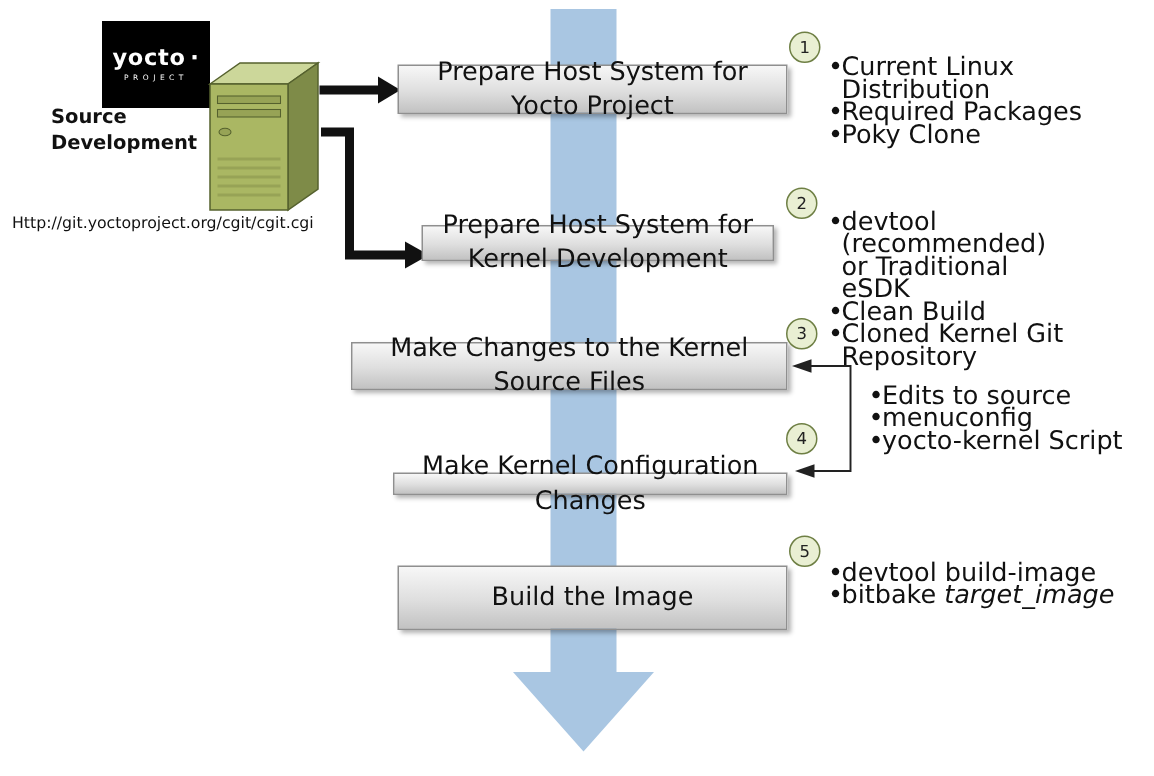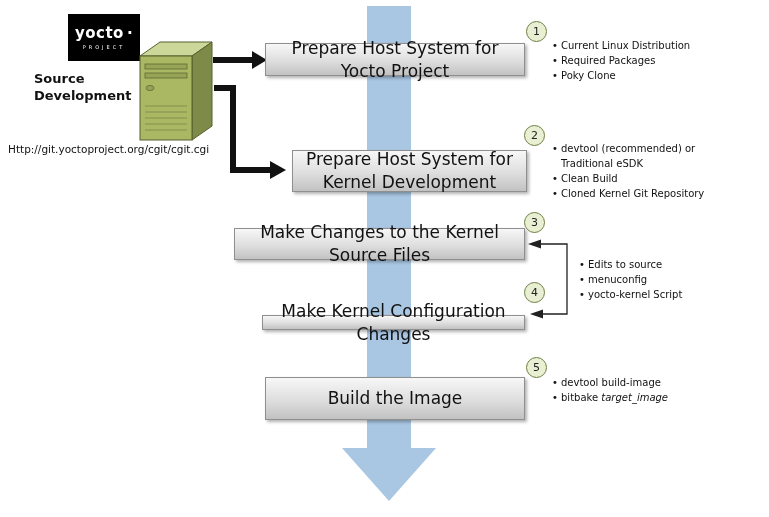--- a/index.html
+++ b/index.html
@@ -2,21 +2,21 @@
 <html style="--arrow-blue: #a9c6e2; --circle-fill: #e9efd3; --circle-border: #6e7f44; --server-front: #aab763; --server-side: #7e8b48; --server-top: #ccd79a; --server-outline: #55612e; --server-detail: #97a356; --box-border: #8f8f8f; --connector-black: #111111; --logo-bg: #000000; --logo-fg: #ffffff;"><head>
 <meta charset="utf-8">
 <style>
   * { margin:0; padding:0; box-sizing:border-box; }
   html,body { background:#fff; }
   body { font-family:"DejaVu Sans","Liberation Sans",sans-serif; color:#111; }
   .canvas { position:relative; width:769px; height:517px; background:#fff; overflow:hidden; }
   .abs { position:absolute; }
   svg.overlay { position:absolute; left:0; top:0; pointer-events:none; }
 
-  .logo { position:absolute; left:68px; top:14px; width:72px; height:47px;
+  .logo { position:absolute; left:68px; top:14px; width:72px; height:58px;
           background:var(--logo-bg,#000); color:var(--logo-fg,#fff); z-index:3;
           display:flex; flex-direction:column; align-items:center; justify-content:center; }
   .logo-brand { font-size:15px; font-weight:bold; letter-spacing:.5px; line-height:1; }
   .logo-dot { margin-left:3px; font-weight:bold; }
   .logo-project { font-size:5px; letter-spacing:3px; margin-top:3px; }
 
   .source-label { position:absolute; left:34px; top:71px; width:104px;
                   font-size:13px; font-weight:bold; line-height:1.3; z-index:3; }
   .url { position:absolute; left:8px; top:143px; font-size:10.5px; z-index:3;text-align:right; }
 
@@ -25,21 +25,21 @@
          background:linear-gradient(to bottom,#f7f7f7 0%,#dedede 55%,#c2c2c2 100%);
          border:1px solid var(--box-border,#8f8f8f);
          box-shadow:2px 2px 3px rgba(0,0,0,.3); }
   .box span { display:block; padding:0 4px; }
 
   .circle { position:absolute; width:21px; height:21px; border-radius:50%;
             background:var(--circle-fill,#e9efd3); border:1.5px solid var(--circle-border,#6e7f44);
             display:flex; align-items:center; justify-content:center;
             font-size:11px; color:#222; z-index:4; }
 
-  .bullets { position:absolute; list-style:none; font-size:10px; z-index:3; }
+  .bullets { position:absolute; list-style:none; font-size:17px; z-index:3; }
   .bullets li { position:relative; padding-left:11px; line-height:15px; }
   .bullets li::before { content:"\2022"; position:absolute; left:2px; }
   .bullets li.wrap { max-width:150px; }
   .bullets i { font-style:italic; }
 </style>
 </head>
 <body>
 
 <div class="canvas">
 
@@ -77,21 +77,21 @@
       <line x1="9" y1="90" x2="51" y2="90"></line>
     </g>
   </svg>
 
   <div class="source-label">Source Development</div>
   <div class="url">Http://git.yoctoproject.org/cgit/cgit.cgi</div>
 
   <div class="box" style="left:265px; top:43px; width:260px; height:33px">
     <span>Prepare Host System for Yocto Project</span>
   </div>
-  <div class="box" style="left:292px; top:150px; width:235px; height:42px">
+  <div class="box" style="left:281px; top:150px; width:235px; height:24px">
     <span>Prepare Host System for Kernel Development</span>
   </div>
   <div class="box" style="left:234px; top:228px; width:291px; height:32px">
     <span>Make Changes to the Kernel Source Files</span>
   </div>
   <div class="box" style="left:262px; top:315px; width:263px; height:15px">
     <span>Make Kernel Configuration Changes</span>
   </div>
   <div class="box" style="left:265px; top:377px; width:260px; height:43px">
     <span>Build the Image</span>

